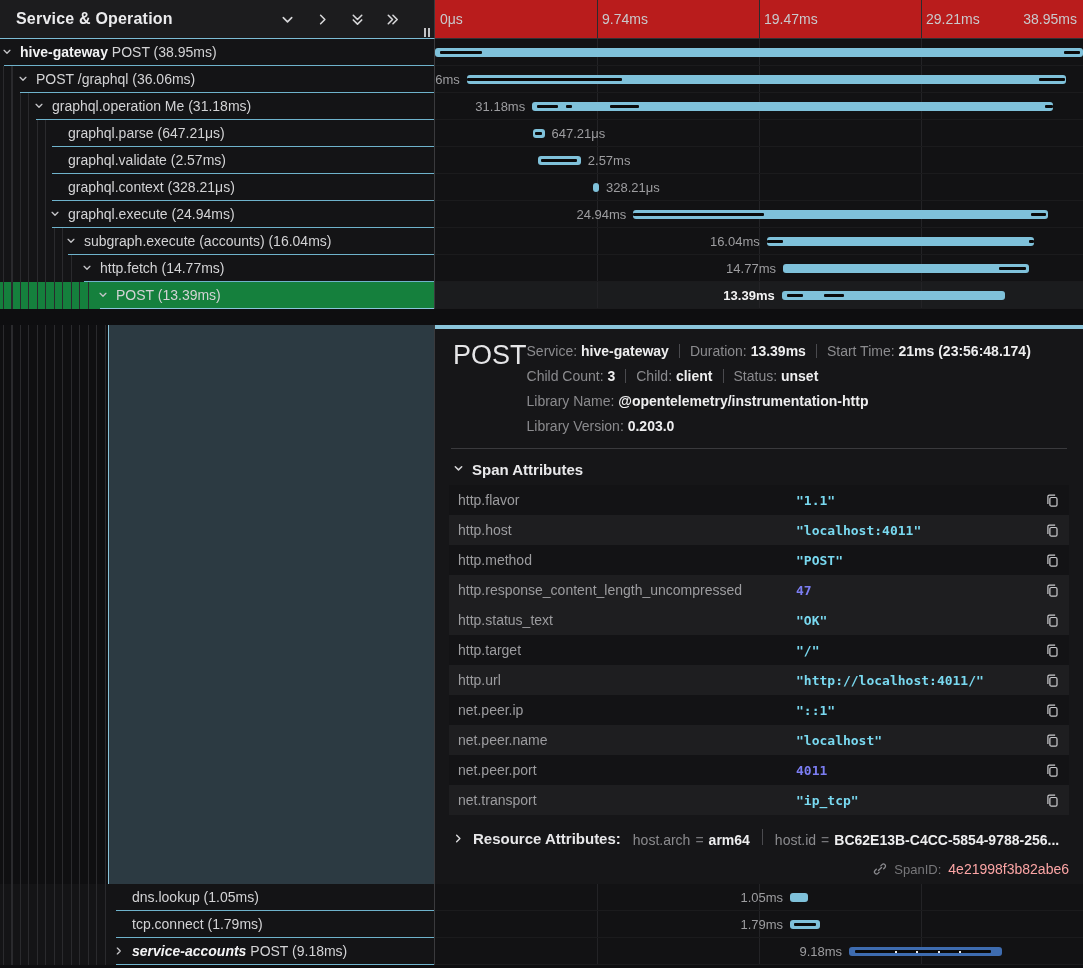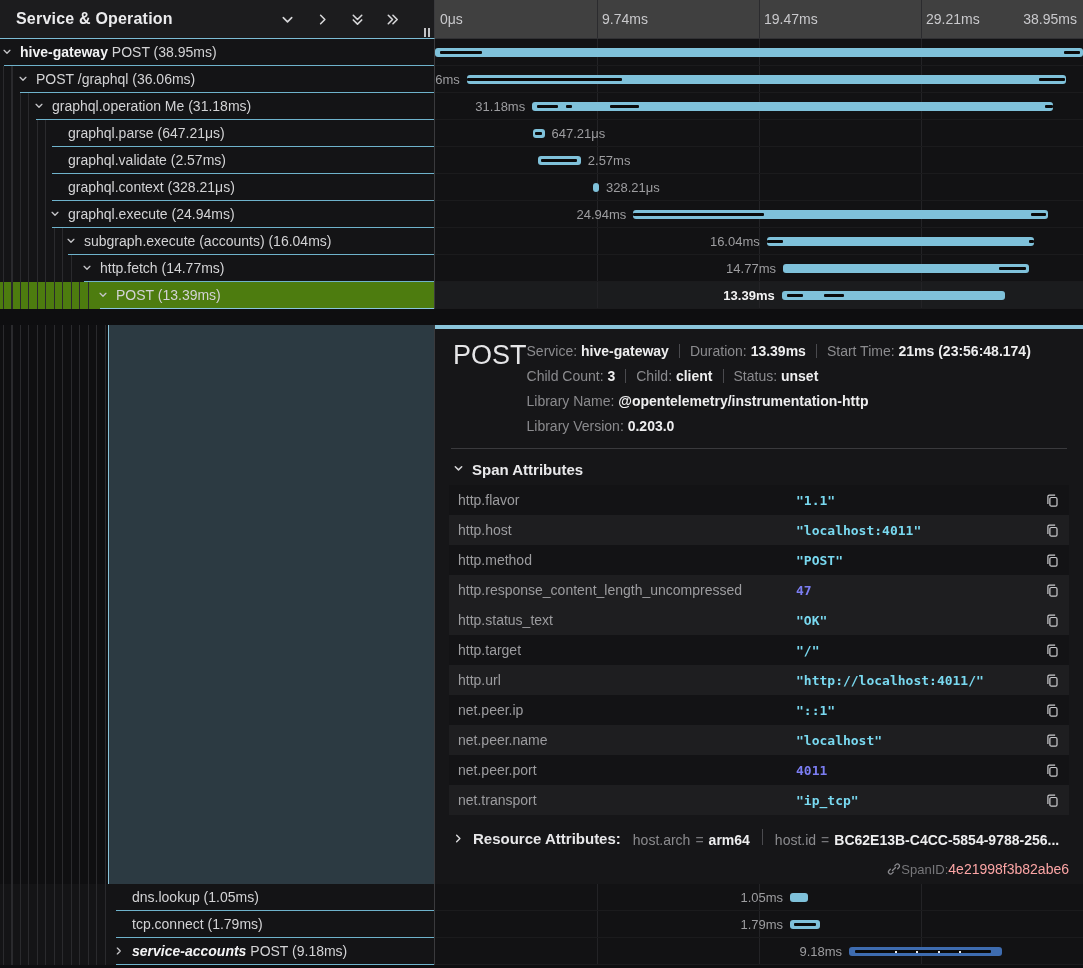--- a/index.html
+++ b/index.html
@@ -8,32 +8,32 @@
   .app { position:relative; width:1083px; height:968px; background:#0e0e10; overflow:hidden; }
 
   
   .topbar { position:absolute; top:0; left:0; right:0; height:39px; display:flex; }
   .tb-left { width:435px; flex:none; background:#1c1c1e; border-bottom:1px solid #7cbcd4; border-right:1px solid #3a3a3d; display:flex; align-items:center; padding:0 10px 0 16px; position:relative; }
   .tb-title { font-size:16px; font-weight:700; color:#ebebed; letter-spacing:.2px; }
   .tb-icons { display:flex; gap:20px; margin-left:auto; margin-right:24px; align-items:center; }
   .tb-icons span { display:inline-flex; cursor:pointer; }
   .col-resizer { position:absolute; right:4px; bottom:1px; display:flex; gap:2px; }
   .col-resizer i { display:block; width:2px; height:9px; background:#c3c3c6; }
-  .tb-right { flex:1; background:#404040; border-bottom:1px solid #313134; position:relative; overflow:hidden; }
+  .tb-right { flex:1; background:#b91c1c; border-bottom:1px solid #313134; position:relative; overflow:hidden; }
   .tick-label { position:absolute; top:0; line-height:38px; font-size:14px; color:#c9c9cc; white-space:nowrap; }
   .hgrid { position:absolute; top:0; bottom:0; width:1px; background:#2b2b2e; }
 
   
   .rows { position:absolute; left:0; right:0; }
   #top-rows { top:39px; }
   #bottom-rows { top:884px; }
   .row { height:27px; display:flex; }
   .name-col { width:435px; flex:none; position:relative; background:#141416; border-right:1px solid #3a3a3d; overflow:hidden; cursor:pointer; }
   .bar-col { flex:1; position:relative; background:#121214; border-bottom:1px solid #1b1b1d; overflow:hidden; cursor:pointer; }
-  .row.selected .name-col { background:#4d7c0f; }
+  .row.selected .name-col { background:#15803d; }
   .row.selected .bar-col { background:#1b1c1e; }
   .guides { position:absolute; left:3px; top:0; bottom:0;
     background:repeating-linear-gradient(to right,#2a2a2d 0,#2a2a2d 1px,transparent 1px,transparent 8.5px); }
   .name-underline { position:absolute; bottom:0; right:0; height:1px; background:#6fb3cc; }
   .row.selected .name-underline { background:#8ac5db; }
   .tree-chev { position:absolute; top:8px; display:inline-flex; cursor:pointer; }
   .row-label { position:absolute; top:0; line-height:26px; font-size:14px; white-space:nowrap; }
   .row-label .plain { color:#d3d3d5; }
   .row-label .svc { color:#f3f3f4; font-weight:700; }
   .row-label .svc-italic { color:#f3f3f4; font-weight:700; font-style:italic; }
@@ -66,21 +66,21 @@
   .akey { width:338px; flex:none; color:#9c9c9f; font-size:14px; }
   .aval { flex:1; font-family:"DejaVu Sans Mono", monospace; font-size:13px; font-weight:700; }
   .copy-btn { flex:none; display:inline-flex; cursor:pointer; }
   .resource-line { display:flex; align-items:center; margin-top:14px; padding-left:4px; font-size:14px; white-space:nowrap; }
   .res-chev { display:inline-flex; margin-right:9px; }
   .res-title { font-weight:700; color:#e7e7e9; font-size:15px; margin-right:12px; }
   .res-key { color:#8b8b8e; }
   .res-eq { color:#76767a; padding:0 5px; }
   .res-val { color:#eeeeef; font-weight:700; }
   .res-sep { display:inline-block; width:1px; height:16px; background:#4a4a4e; margin:0 12px; }
-  .spanid-line { display:flex; justify-content:flex-end; align-items:center; margin-top:13px; font-size:13px; }
+  .spanid-line { display:flex; justify-content:flex-end; align-items:center; gap:7px; margin-top:13px; font-size:13px; }
   .spanid-label { color:#77777a; }
   .spanid-value { color:#fca5a5; font-weight:400; font-size:14px; }
 </style>
 </head>
 <body>
 
 <div class="app">
 
   <div class="topbar">
     <div class="tb-left">

